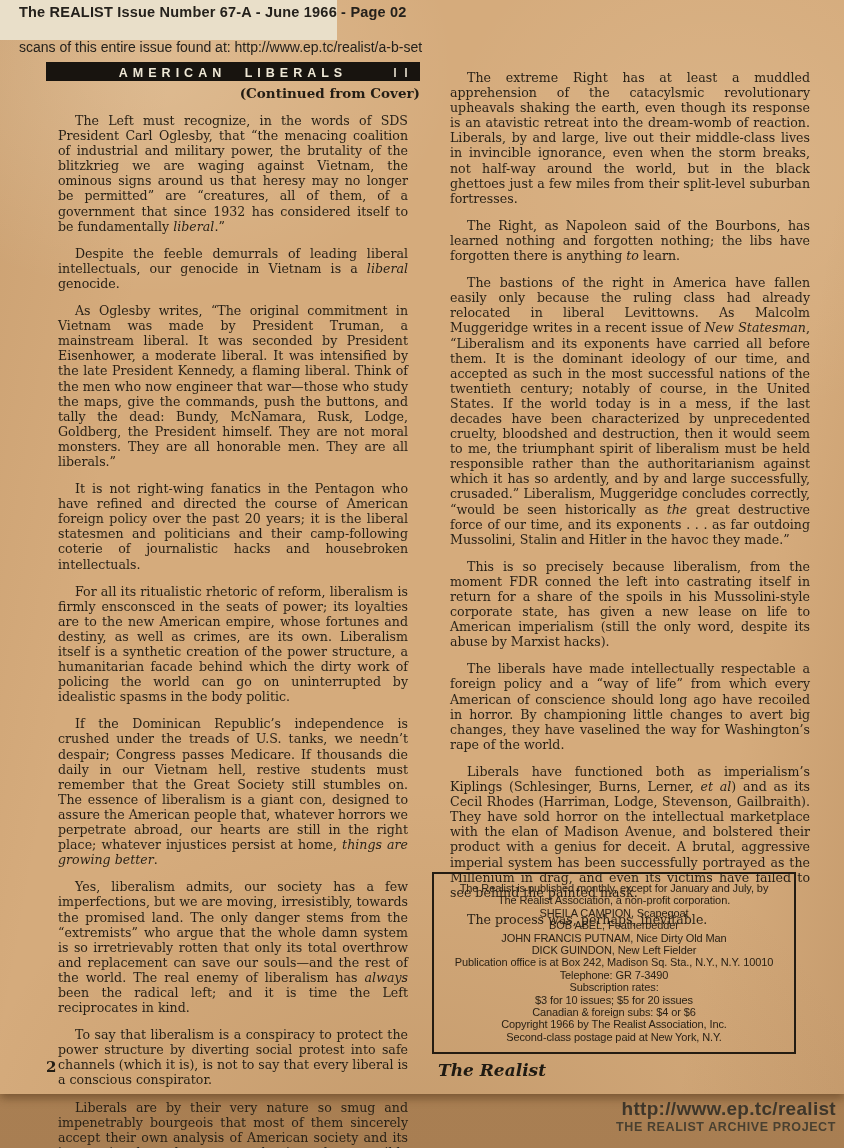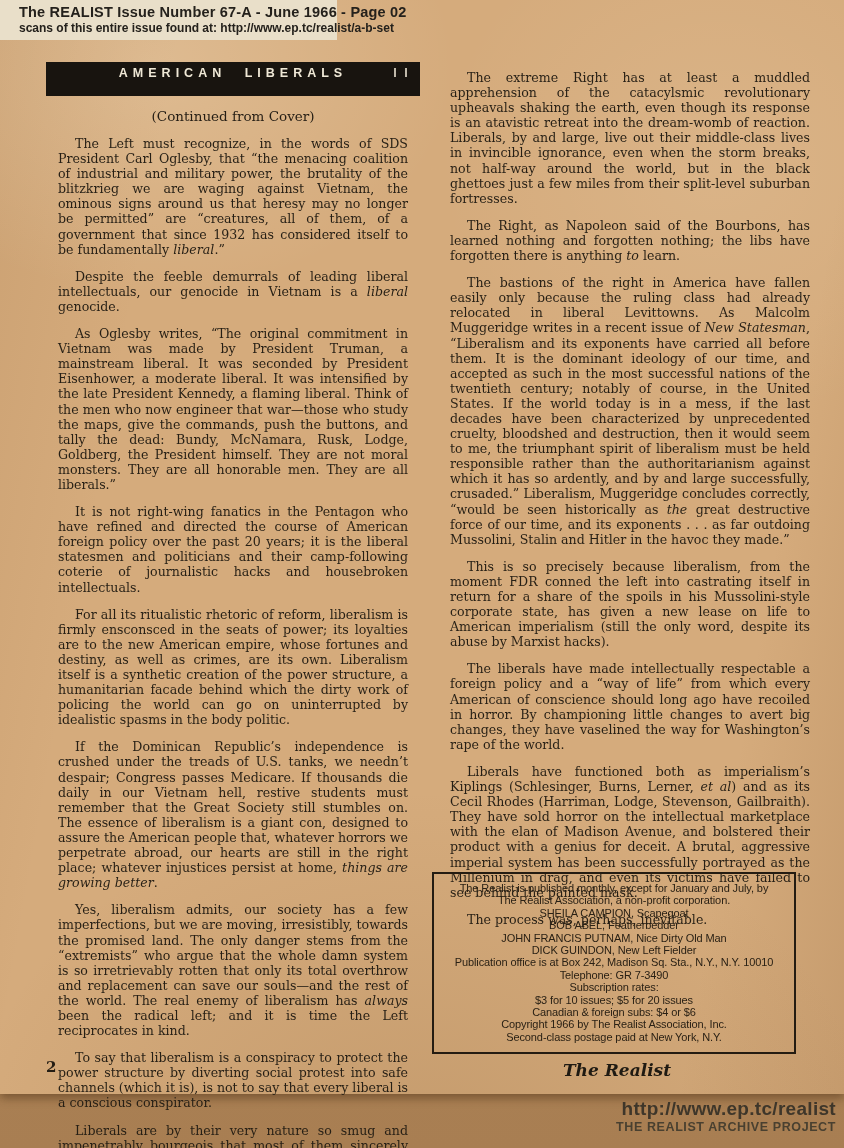--- a/index.html
+++ b/index.html
@@ -12,43 +12,43 @@
     background-image:
       radial-gradient(ellipse 60% 35% at 18% 6%, rgba(255,244,221,0.22), transparent 60%),
       radial-gradient(ellipse 55% 40% at 85% 15%, rgba(255,240,214,0.13), transparent 60%),
       radial-gradient(ellipse 85% 55% at 50% 108%, rgba(128,88,44,0.20), transparent 65%),
       linear-gradient(100deg, rgba(146,102,58,0.14), rgba(0,0,0,0) 18%, rgba(0,0,0,0) 84%, rgba(138,94,52,0.20));
     box-shadow:0 4px 9px rgba(58,34,10,0.45);}
 
   .scan-strip{position:absolute;left:0;top:0;width:337px;height:40px;background:#e9dfc9;
     box-sizing:border-box;padding:4px 0 0 19px;font-family:"Liberation Sans",sans-serif;color:#24211c;}
   .scan-title{font-size:14.5px;font-weight:700;letter-spacing:0.2px;white-space:nowrap;}
-  .scan-sub{font-size:12px;font-weight:700;margin-top:1px;white-space:nowrap;}
+  .scan-sub{font-size:14px;font-weight:400;margin-top:19px;white-space:nowrap;}
 
   .col{position:absolute;}
   .col-left{left:46px;top:62px;width:374px;}
   .col-right{left:438px;top:58px;width:384px;}
 
-  .headline-bar{position:relative;height:34px;background:#18140f;text-align:center;line-height:20px;}
+  .headline-bar{position:relative;height:19px;background:#18140f;text-align:center;line-height:20px;}
   .headline-text{color:#efe8d6;font-family:"Liberation Sans",sans-serif;font-weight:700;font-size:12.5px;letter-spacing:5px;word-spacing:10px;}
   .bar-ticks{position:absolute;right:13px;top:6px;display:flex;gap:9px;}
   .bar-ticks span{display:block;width:2px;height:9px;background:rgba(240,232,214,0.78);}
 
-  .continued{text-align:center;font-weight:400;font-size:13.5px;margin:12px 0 3px;color:#241d14;}
+  .continued{text-align:right;font-weight:700;font-size:13.5px;margin:4px 0 3px;color:#241d14;}
 
   .paras p{margin:12px;text-indent:17px;text-align:justify;font-size:12.6px;line-height:15.1px;color:#261f15;}
   .paras p i{font-style:italic;}
   .col-right .paras p:last-child{margin-top:8px;}
 
   .pub-box{position:absolute;left:432px;top:872px;width:364px;box-sizing:border-box;
     border:2px solid #241c12;padding:8px 5px 9px;font-family:"Liberation Sans",sans-serif;}
   .pub-line{text-align:center;font-size:11px;font-weight:400;line-height:12.4px;color:#2a2115;letter-spacing:-0.1px;white-space:nowrap;}
 
   .page-number{position:absolute;left:46px;top:1058px;font-size:15px;font-weight:700;color:#241d14;}
-  .mag-name{position:absolute;left:438px;top:1060px;width:358px;text-align:center;
+  .mag-name{position:absolute;left:438px;top:1060px;width:358px;text-align:left;
     font-size:17px;font-weight:700;font-style:italic;color:#1f1a12;}
 
   .archive-footer{position:absolute;right:8px;top:1098px;text-align:right;font-family:"Liberation Sans",sans-serif;}
   .archive-url{font-size:19px;font-weight:700;letter-spacing:0.3px;color:#3e362a;}
   .archive-label{font-size:12.5px;font-weight:700;letter-spacing:0.6px;color:#494030;}
 </style>
 </head>
 <body>
 
 <div class="cardboard">

